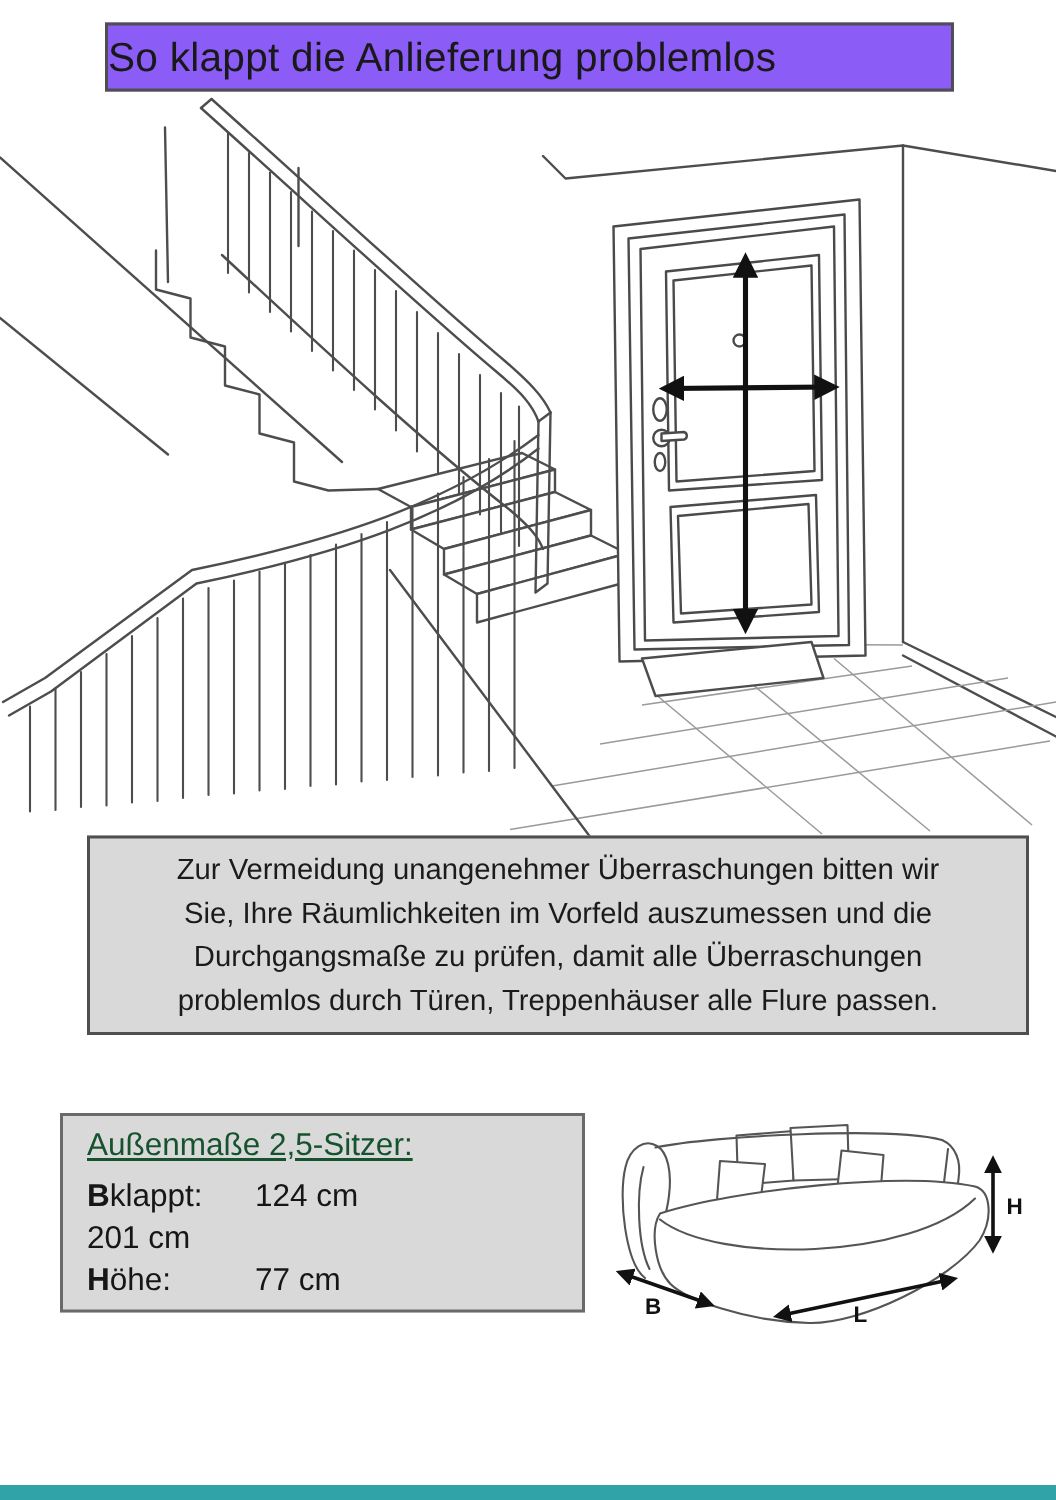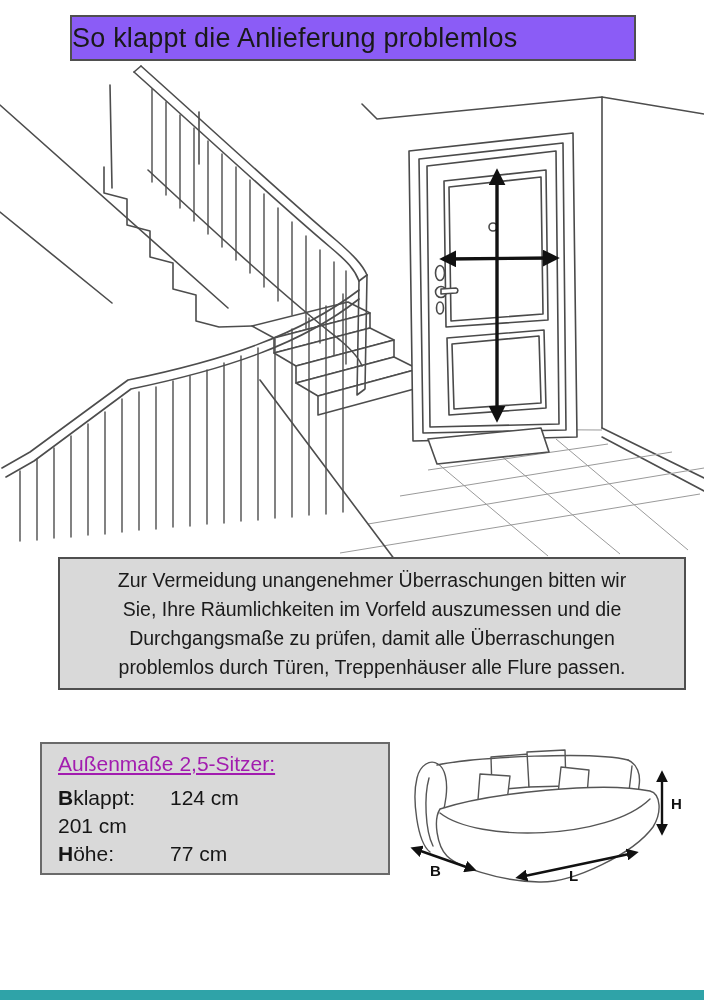--- a/index.html
+++ b/index.html
@@ -18,21 +18,21 @@
     position:absolute;left:38px;top:557px;width:628px;height:133px;
     background:#d9d9d9;border:2px solid #4f4f4f;box-sizing:border-box;
     display:flex;flex-direction:column;justify-content:center;text-align:center;margin-left:20px;
   }
   .info-line{font-size:19.5px;line-height:29px;white-space:nowrap;color:#1b1b1b;}
   .dims-box{
     position:absolute;left:40px;top:742px;width:350px;height:133px;
     background:#d9d9d9;border:2px solid #6a6a6a;box-sizing:border-box;
     padding:8px 0 0 16px;
   }
-  .dims-heading{font-size:21px;text-decoration:underline;margin-bottom:8px;color:#a21caf;}
+  .dims-heading{font-size:21px;text-decoration:underline;margin-bottom:8px;color:#14532d;}
   .dims-row{display:grid;grid-template-columns:112px auto;font-size:21px;line-height:28px;color:#161616;}
   .dims-row b{font-weight:700;}
   .sofa{position:absolute;left:400px;top:715px;width:304px;height:185px;}
   .footer-bar{position:absolute;left:0;top:990px;width:704px;height:10px;background:#2fa3a8;}
   svg{display:block;}
 </style>
 </head>
 <body>
 
 <div class="page">

